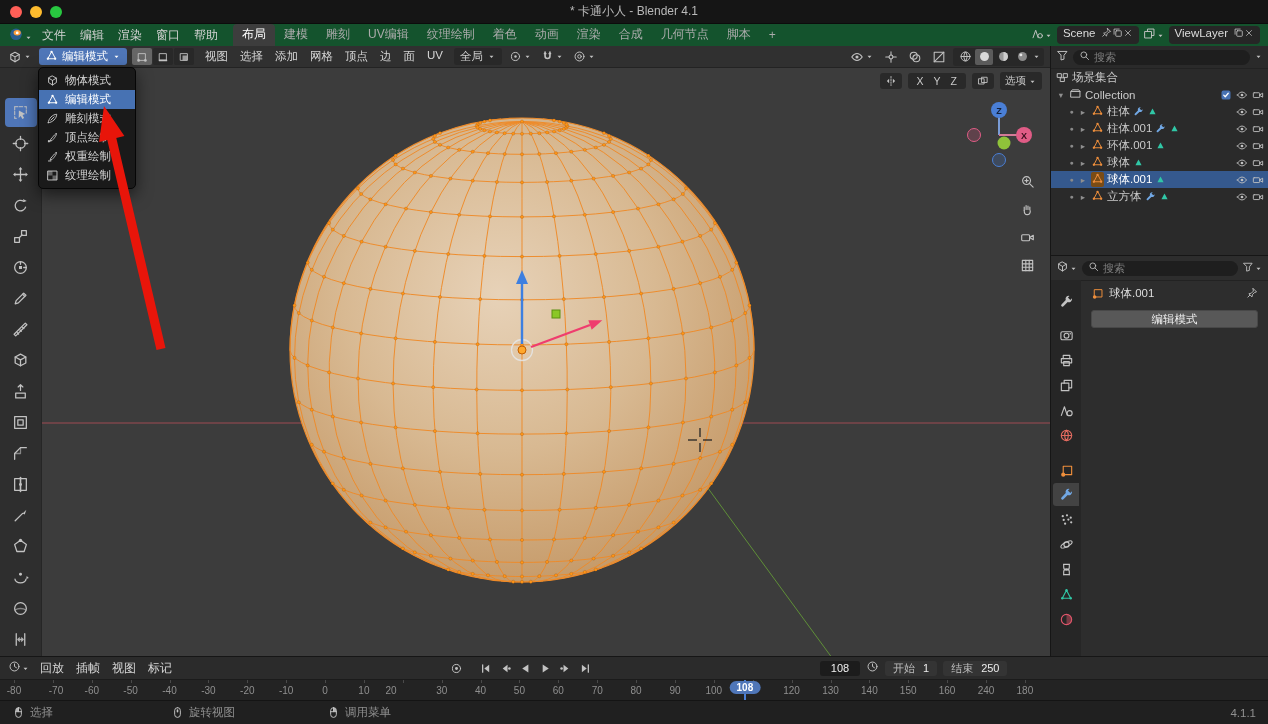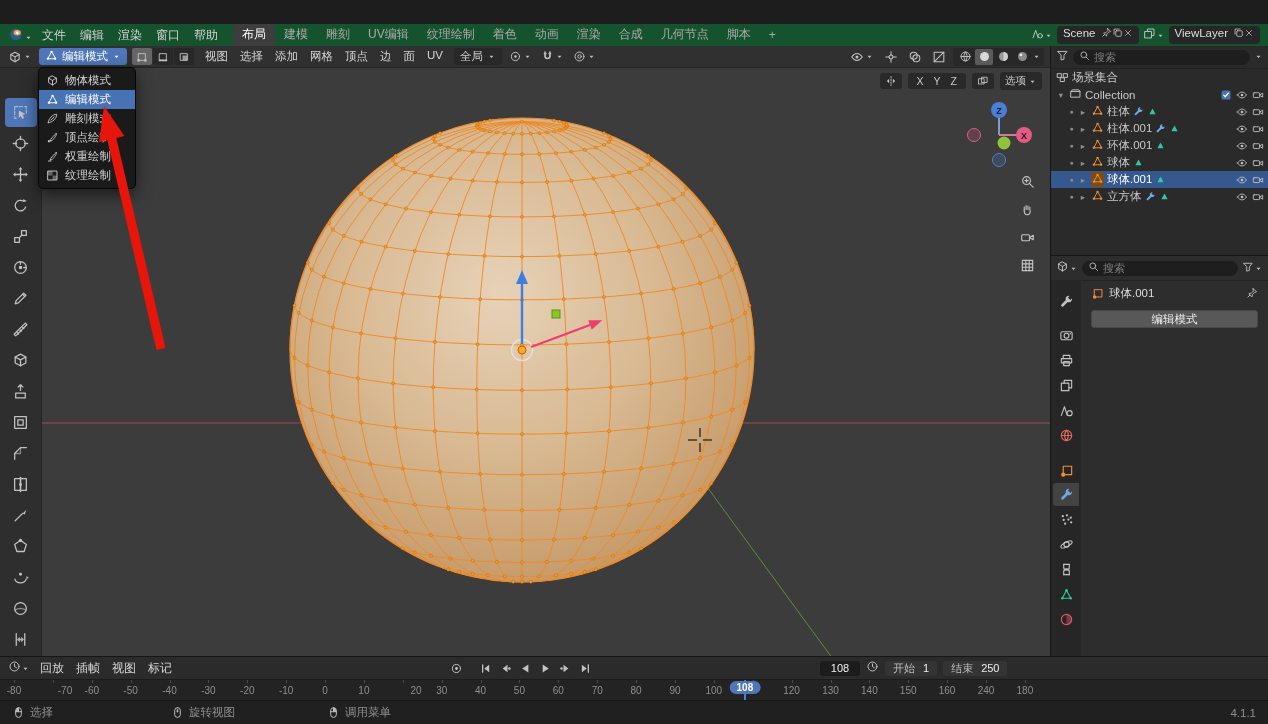--- a/index.html
+++ b/index.html
@@ -116,20 +116,28 @@
   .vtooltip{position:absolute;left:134px;top:111px;background:#141414;border:1px solid #3d3d3d;border-radius:4px;
             padding:3px 8px;font-size:11.5px;z-index:40;white-space:nowrap;box-shadow:0 4px 10px rgba(0,0,0,.5)}
   .tt-pre{color:#a8a8a8}.tt-val{color:#71a7e3}
   .red-arrow{position:absolute;left:0;top:0;z-index:60;pointer-events:none}
 </style>
 </head>
 <body>
 
 <div id="app">
 
+  <div class="titlebar">
+    <div class="tl-dots">
+      <span class="dot red"></span>
+      <span class="dot yellow"></span>
+      <span class="dot green"></span>
+    </div>
+    <span class="tb-title">* 卡通小人 - Blender 4.1</span>
+  </div>
 
   <div class="topbar">
     <span id="blender-logo"><span class="ico">
           <svg width="16" height="16" viewBox="0 0 16 16" fill="none" stroke="currentColor" stroke-width="1.2" stroke-linecap="round" stroke-linejoin="round">
             <circle cx="8" cy="8.3" r="5.8" fill="#2a5d8f" stroke="none"></circle>
             <ellipse cx="9.2" cy="6.8" rx="3.6" ry="2.7" fill="#ff9f3c" stroke="none"></ellipse>
             <circle cx="9.2" cy="6.9" r="1.4" fill="#fff" stroke="none"></circle>
           </svg>
         </span><span class="ico">
           <svg width="9" height="9" viewBox="0 0 16 16" fill="none" stroke="currentColor" stroke-width="1.2" stroke-linecap="round" stroke-linejoin="round">
@@ -1433,39 +1441,39 @@
         <span class="se-field">
           <span class="se-label">结束</span>
           <span class="se-val">250</span>
         </span>
       </div>
     </div>
     <div class="ruler" id="ruler">
         <span class="tick-mark" style="left:14.0px"></span>
         <span class="tick-label" style="left:14.0px">-80</span>
         <span class="tick-mark" style="left:52.9px"></span>
-        <span class="tick-label" style="left:65px">-70</span>
+        <span class="tick-label" style="left:56px">-70</span>
         <span class="tick-mark" style="left:91.8px"></span>
         <span class="tick-label" style="left:91.8px">-60</span>
         <span class="tick-mark" style="left:130.6px"></span>
         <span class="tick-label" style="left:130.6px">-50</span>
         <span class="tick-mark" style="left:169.5px"></span>
         <span class="tick-label" style="left:169.5px">-40</span>
         <span class="tick-mark" style="left:208.4px"></span>
         <span class="tick-label" style="left:208.4px">-30</span>
         <span class="tick-mark" style="left:247.3px"></span>
         <span class="tick-label" style="left:247.3px">-20</span>
         <span class="tick-mark" style="left:286.2px"></span>
         <span class="tick-label" style="left:286.2px">-10</span>
         <span class="tick-mark" style="left:325.0px"></span>
         <span class="tick-label" style="left:325.0px">0</span>
         <span class="tick-mark" style="left:363.9px"></span>
         <span class="tick-label" style="left:363.9px">10</span>
         <span class="tick-mark" style="left:402.8px"></span>
-        <span class="tick-label" style="left:416px">20</span>
+        <span class="tick-label" style="left:391px">20</span>
         <span class="tick-mark" style="left:441.7px"></span>
         <span class="tick-label" style="left:441.7px">30</span>
         <span class="tick-mark" style="left:480.6px"></span>
         <span class="tick-label" style="left:480.6px">40</span>
         <span class="tick-mark" style="left:519.4px"></span>
         <span class="tick-label" style="left:519.4px">50</span>
         <span class="tick-mark" style="left:558.3px"></span>
         <span class="tick-label" style="left:558.3px">60</span>
         <span class="tick-mark" style="left:597.2px"></span>
         <span class="tick-label" style="left:597.2px">70</span>

